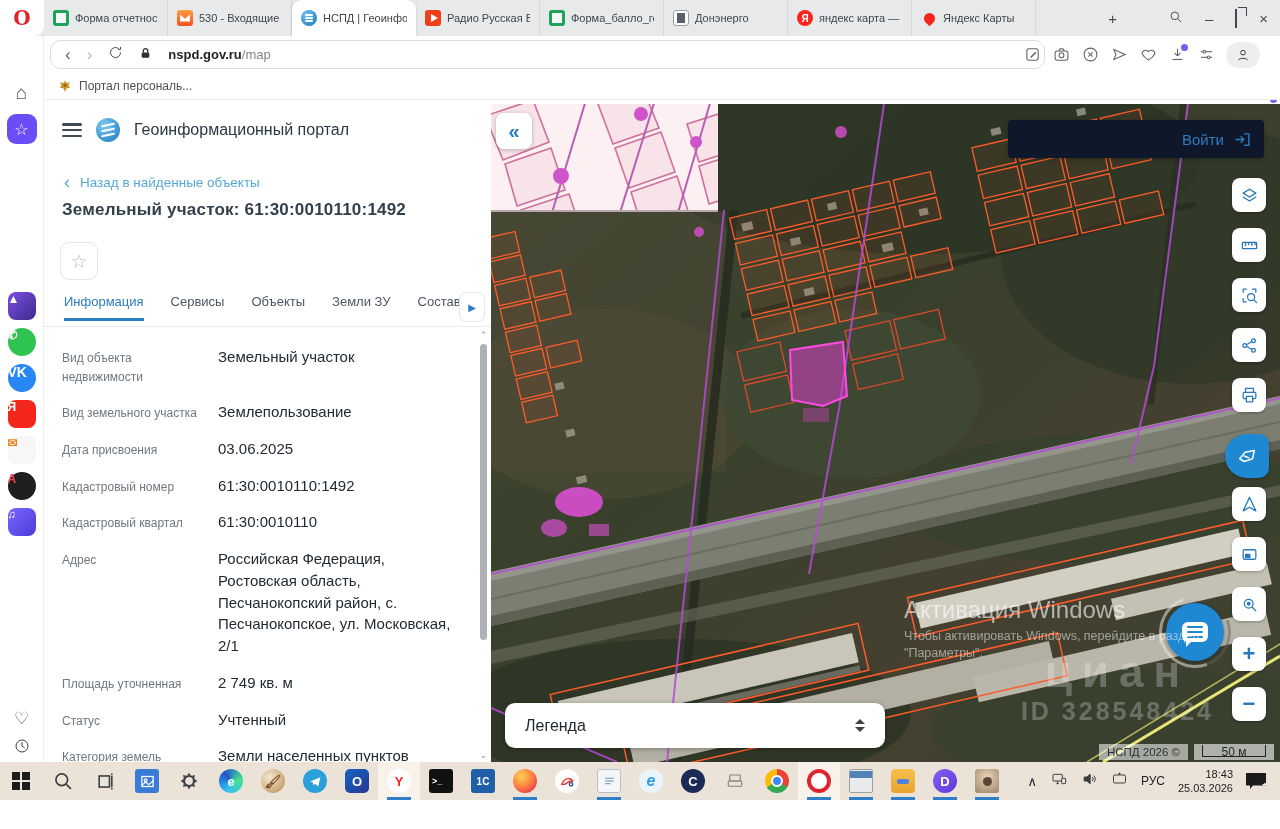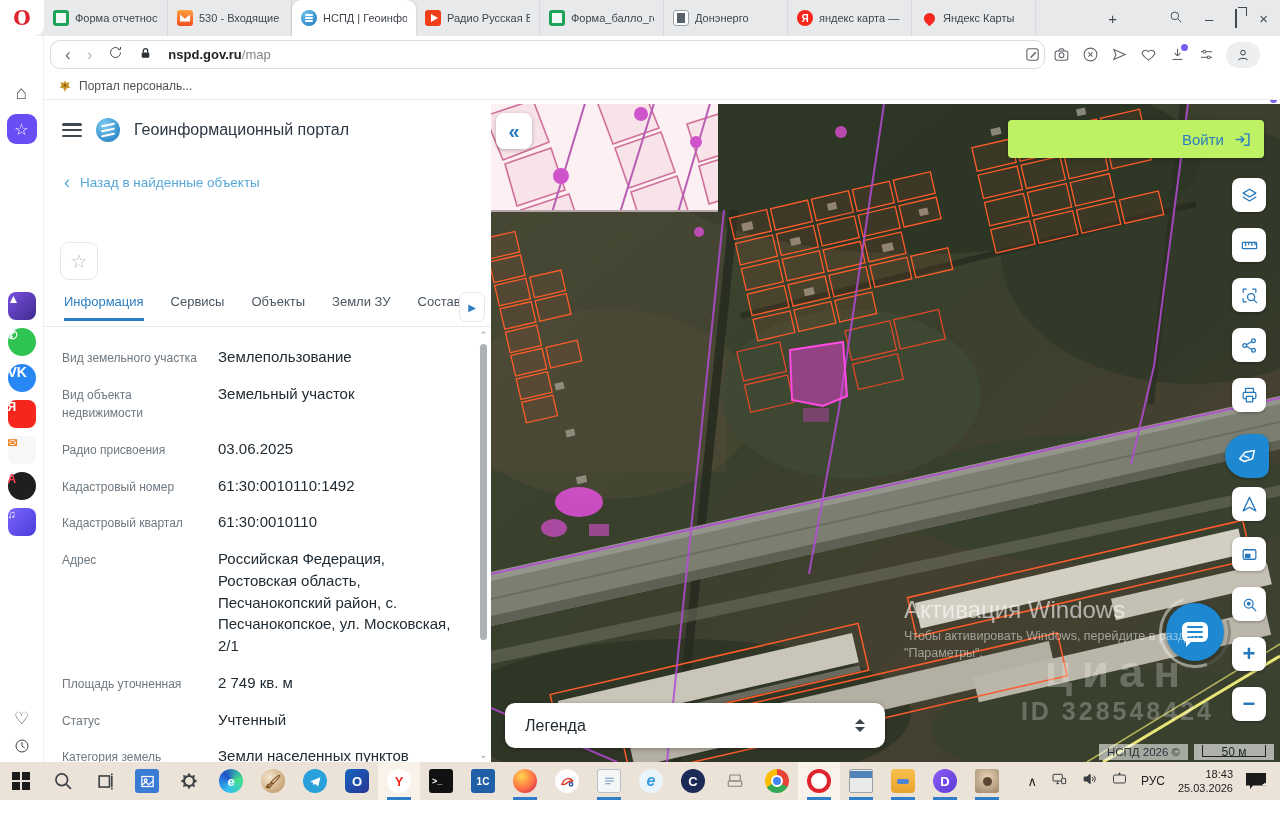--- a/index.html
+++ b/index.html
@@ -89,21 +89,21 @@
   .pscroll { position:absolute; right:3px; top:232px; width:9px; height:426px; }
   .pscroll .thumb { position:absolute; left:1px; top:12px; width:7px; height:296px; background:#aeb2b7; border-radius:4px; }
   .pscroll .car { position:absolute; left:0; width:9px; color:#8b9096; font-size:9px; text-align:center; }
 
   
   .map { position:absolute; left:491px; top:104px; width:789px; height:658px; background:#39412f; overflow:hidden; }
   .map svg.base { position:absolute; left:0; top:0; width:100%; height:100%; }
   .collapse-btn { position:absolute; left:5px; top:9px; width:36px; height:36px; background:#fff; border-radius:8px;
     box-shadow:0 1px 4px rgba(0,0,0,.25); color:#2b7dc0; font-size:20px; font-weight:bold;
     display:flex; align-items:center; justify-content:center; }
-  .login { position:absolute; right:16px; top:16px; width:256px; height:38px; background:#bef264; border-radius:4px;
+  .login { position:absolute; right:16px; top:16px; width:256px; height:38px; background:#0f172a; border-radius:4px;
     box-shadow:0 1px 4px rgba(0,0,0,.25); display:flex; align-items:center; justify-content:flex-end; gap:9px; padding:0 12px;
     color:#2b7dc0; font-size:15px; }
   .mtools { position:absolute; right:14px; top:74px; width:34px; }
   .mbtn { position:absolute; right:0; width:34px; height:34px; background:#fff; border-radius:8px;
     box-shadow:0 1px 3px rgba(0,0,0,.3); display:flex; align-items:center; justify-content:center; }
   .mbtn svg { stroke:#2779bd; fill:none; stroke-width:1.6; stroke-linecap:round; stroke-linejoin:round; }
   .mbtn.active { width:44px; height:44px; right:-3px; background:#1e88d2; border-radius:50% 10px 10px 50%; }
   .mbtn.active svg { stroke:#fff; }
   .zoombtn { font-size:22px; color:#2779bd; font-weight:bold; }
   .chat { position:absolute; right:56px; top:499px; width:58px; height:58px; border-radius:50%; background:#1e88d2;
@@ -343,43 +343,44 @@
         <i style="top:6px"></i>
         <i style="top:11px"></i>
         <i style="top:16px"></i>
       </span>
     <span class="p-title">Геоинформационный портал</span>
   </div>
   <div class="backlink">
     <span style="font-size:18px">‹</span>
     <span>Назад в найденные объекты</span>
   </div>
+  <div class="obj-title">Земельный участок: 61:30:0010110:1492</div>
   <div class="starbtn">☆</div>
 
   <div class="ptabs">
     <span class="ptab on">Информация</span>
     <span class="ptab">Сервисы</span>
     <span class="ptab">Объекты</span>
     <span class="ptab">Земли ЗУ</span>
     <span class="ptab">Состав</span>
   </div>
   <div class="ptab-next">▶</div>
   <div class="pdivider"></div>
 
   <div class="fields">
     <div class="frow">
+        <div class="flabel">Вид объекта недвижимости</div>
+        <div class="fvalue">Земельный участок</div>
+      </div>
+    <div class="frow">
         <div class="flabel">Вид земельного участка</div>
         <div class="fvalue">Землепользование</div>
       </div>
     <div class="frow">
-        <div class="flabel">Вид объекта недвижимости</div>
-        <div class="fvalue">Земельный участок</div>
-      </div>
-    <div class="frow">
-        <div class="flabel">Радио присвоения</div>
+        <div class="flabel">Дата присвоения</div>
         <div class="fvalue">03.06.2025</div>
       </div>
     <div class="frow">
         <div class="flabel">Кадастровый номер</div>
         <div class="fvalue">61:30:0010110:1492</div>
       </div>
     <div class="frow">
         <div class="flabel">Кадастровый квартал</div>
         <div class="fvalue">61:30:0010110</div>
       </div>

